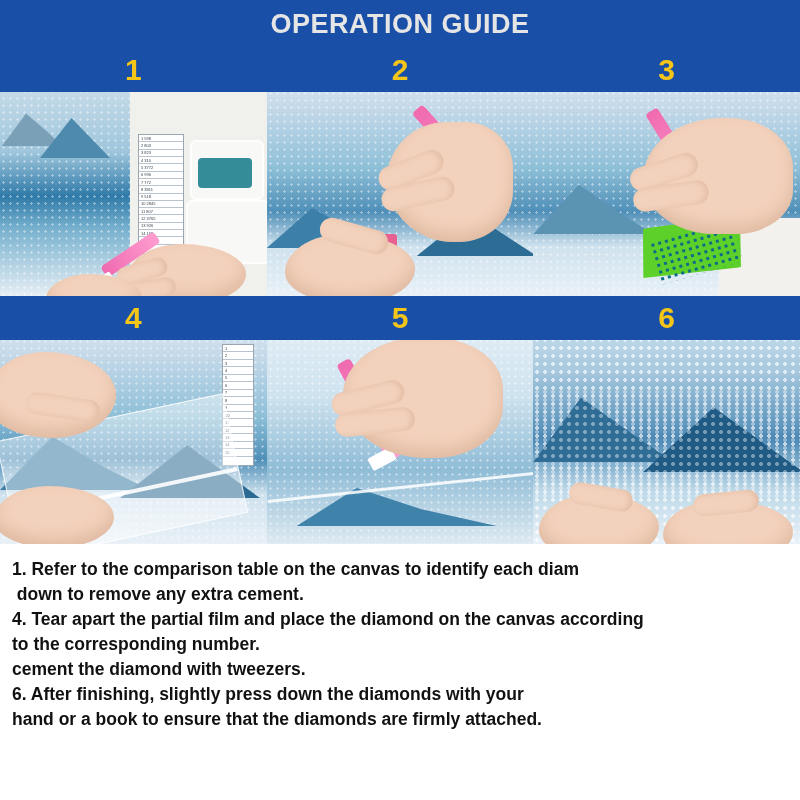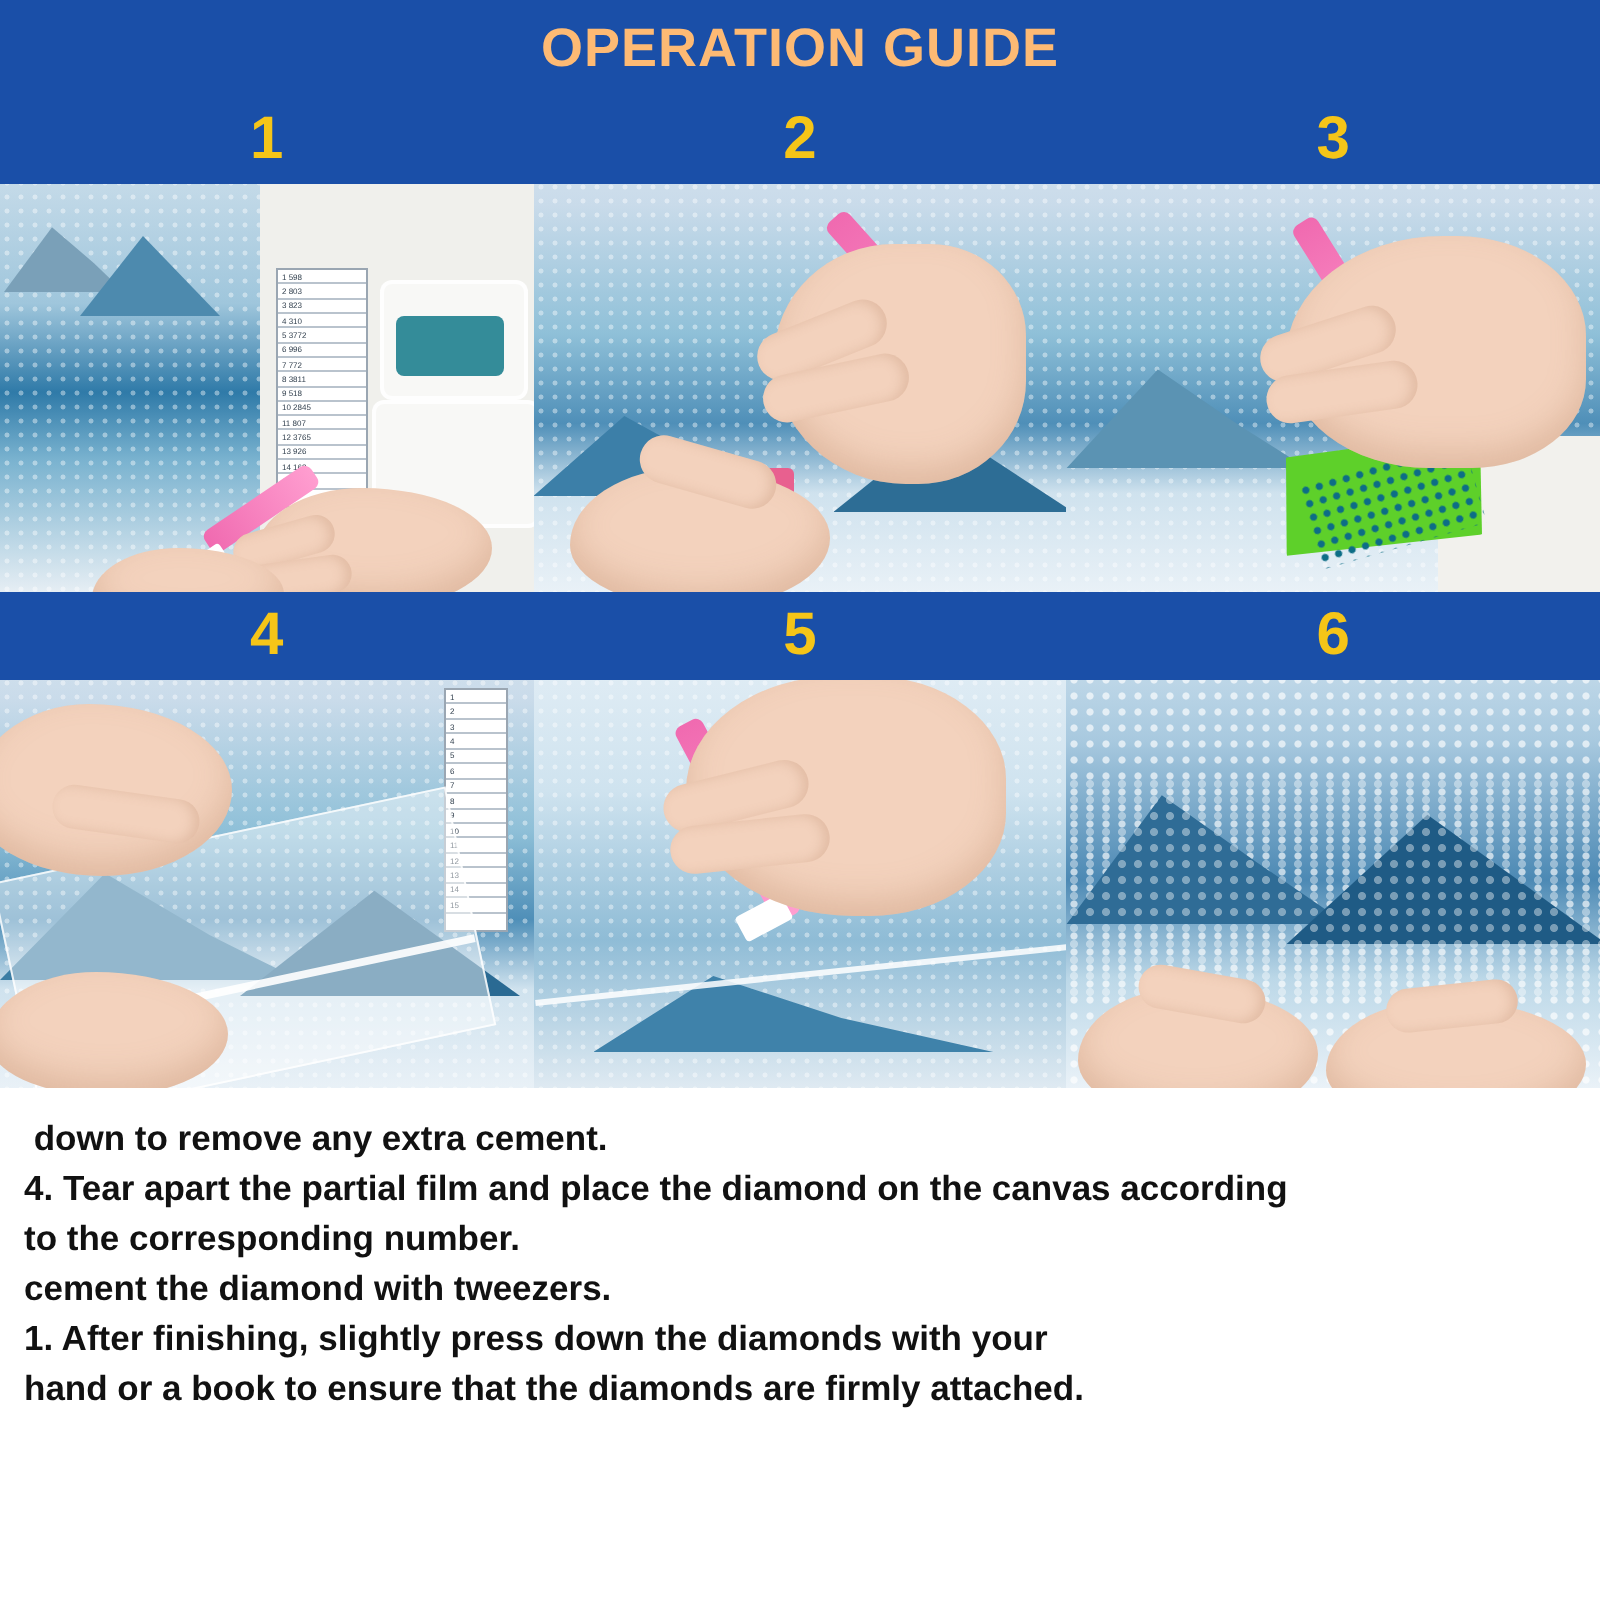--- a/index.html
+++ b/index.html
@@ -23,21 +23,21 @@
   
   .header {
     width: 800px;
     height: 48px;
     background: #1a4fa8;
     display: flex;
     align-items: center;
     justify-content: center;
   }
   .header-title {
-    color: #fdba74;
+    color: #e5e5e5;
     font-size: 27px;
     font-weight: bold;
     letter-spacing: 0.5px;
     font-family: "Liberation Sans", sans-serif;
   }
 
   
   .grid {
     width: 800px;
     display: flex;
@@ -331,21 +331,22 @@
         <div class="hand" style="left:130px;top:204px;width:130px;height:64px;"></div>
         <div class="finger" style="left:36px;top:190px;width:64px;height:22px;transform:rotate(10deg);"></div>
         <div class="finger" style="left:160px;top:196px;width:66px;height:22px;transform:rotate(-6deg);"></div>
       </div>
       <div class="badge">6</div>
     </div>
 
   </div>
 
   <div class="instructions">
+    <p>1. Refer to the comparison table on the canvas to identify each diam</p>
     <p> down to remove any extra cement.</p>
     <p>4. Tear apart the partial film and place the diamond on the canvas according</p>
     <p>to the corresponding number.</p>
     <p>cement the diamond with tweezers.</p>
-    <p>1. After finishing, slightly press down the diamonds with your</p>
+    <p>6. After finishing, slightly press down the diamonds with your</p>
     <p>hand or a book to ensure that the diamonds are firmly attached.</p>
   </div>
 
 </div>
 
 </body></html>

